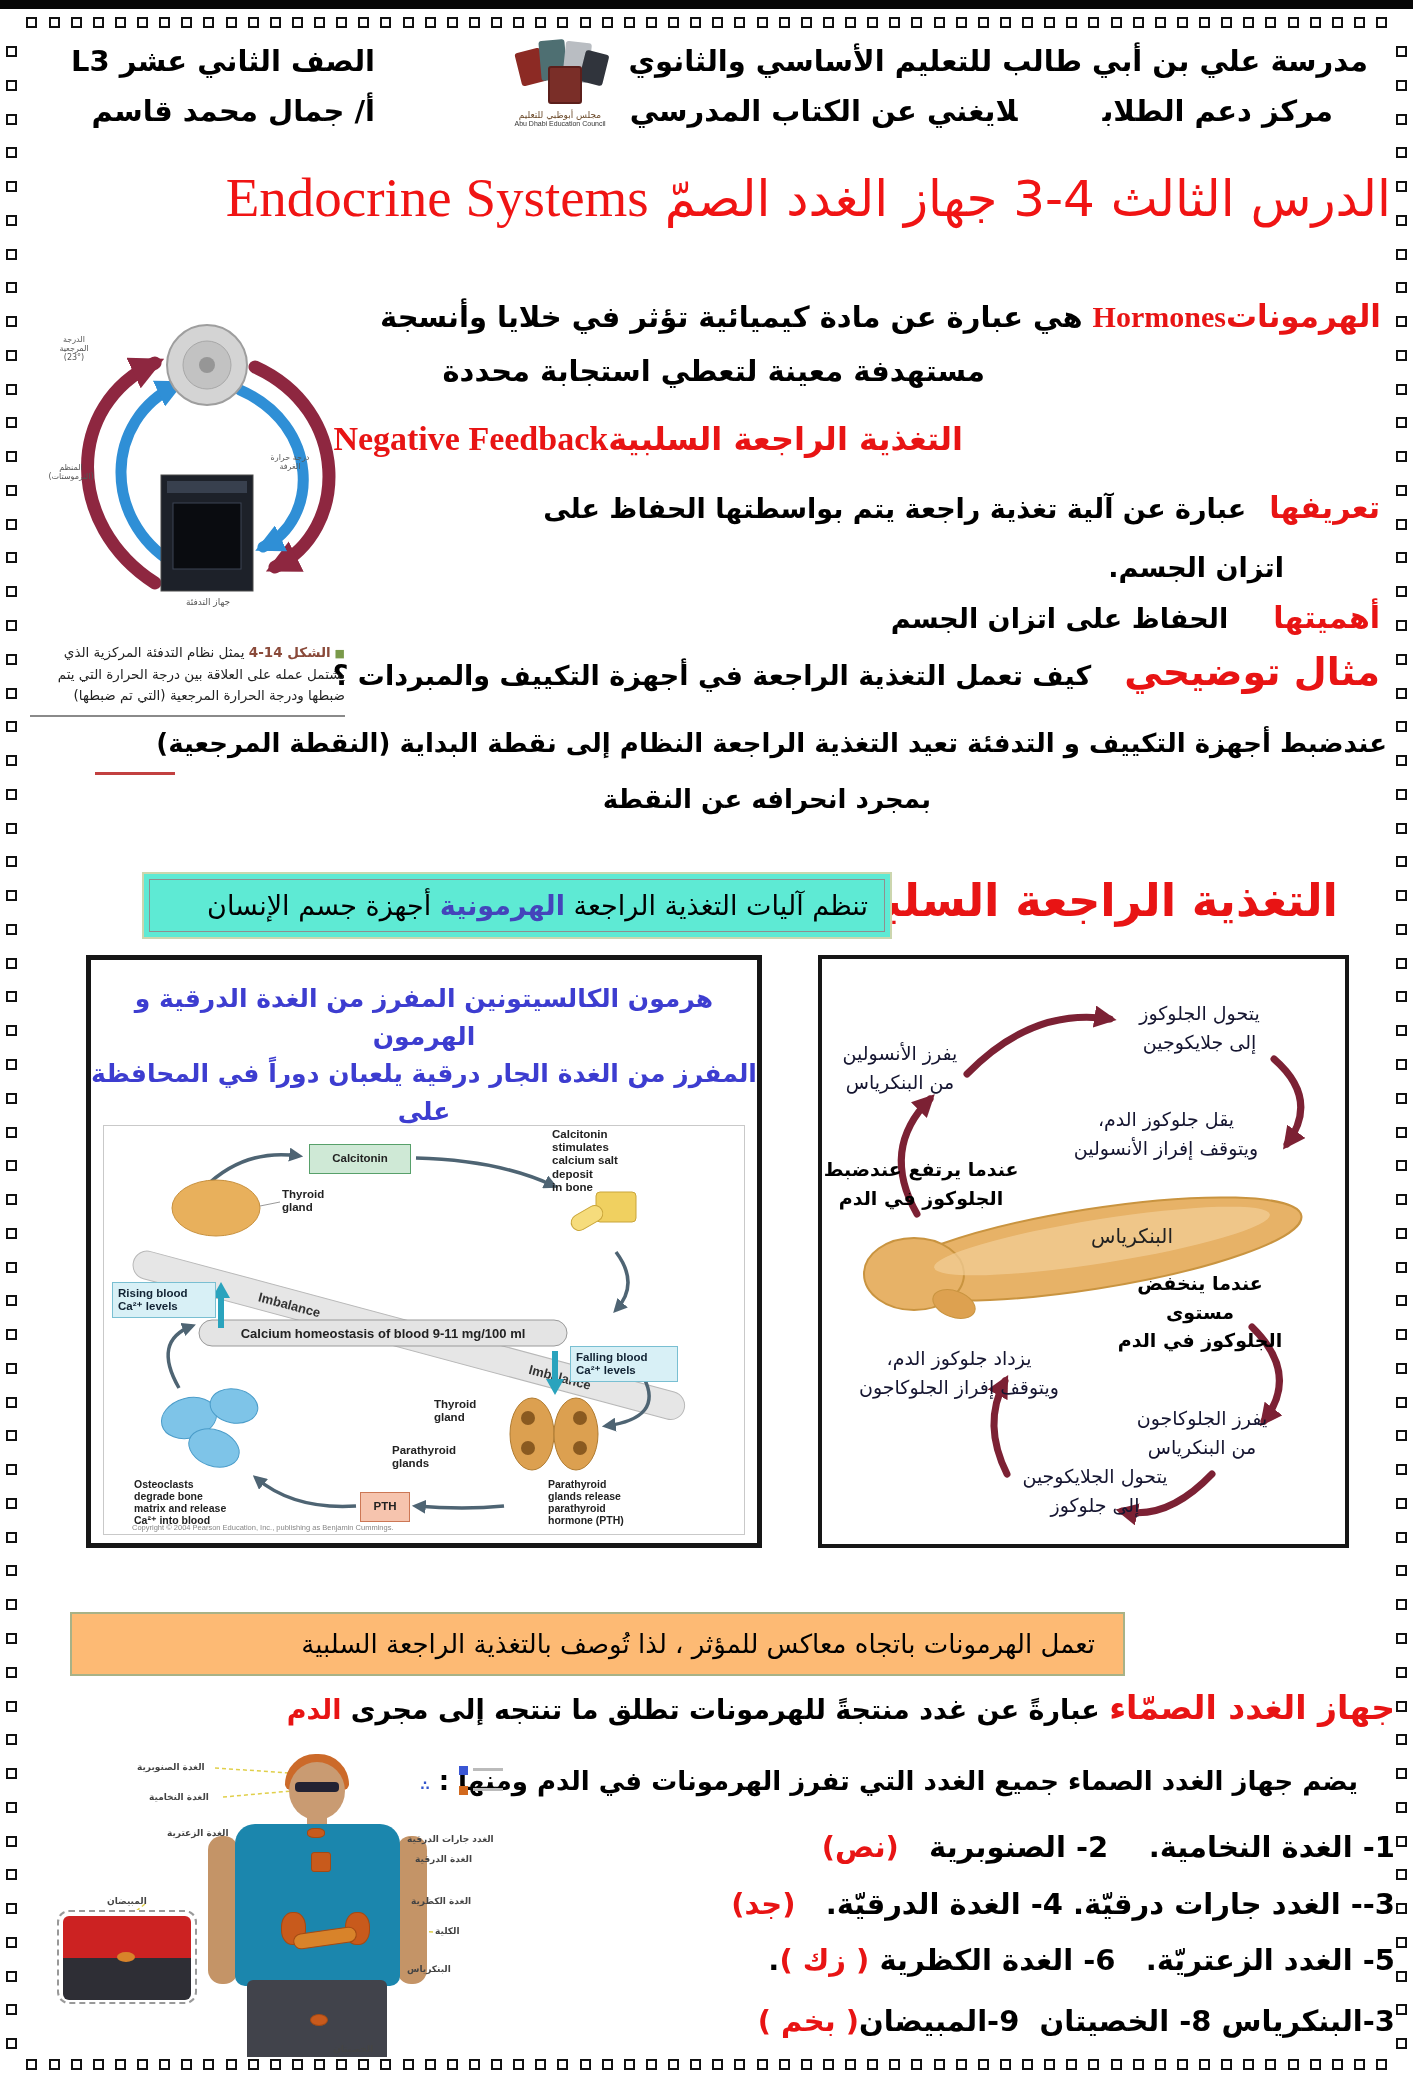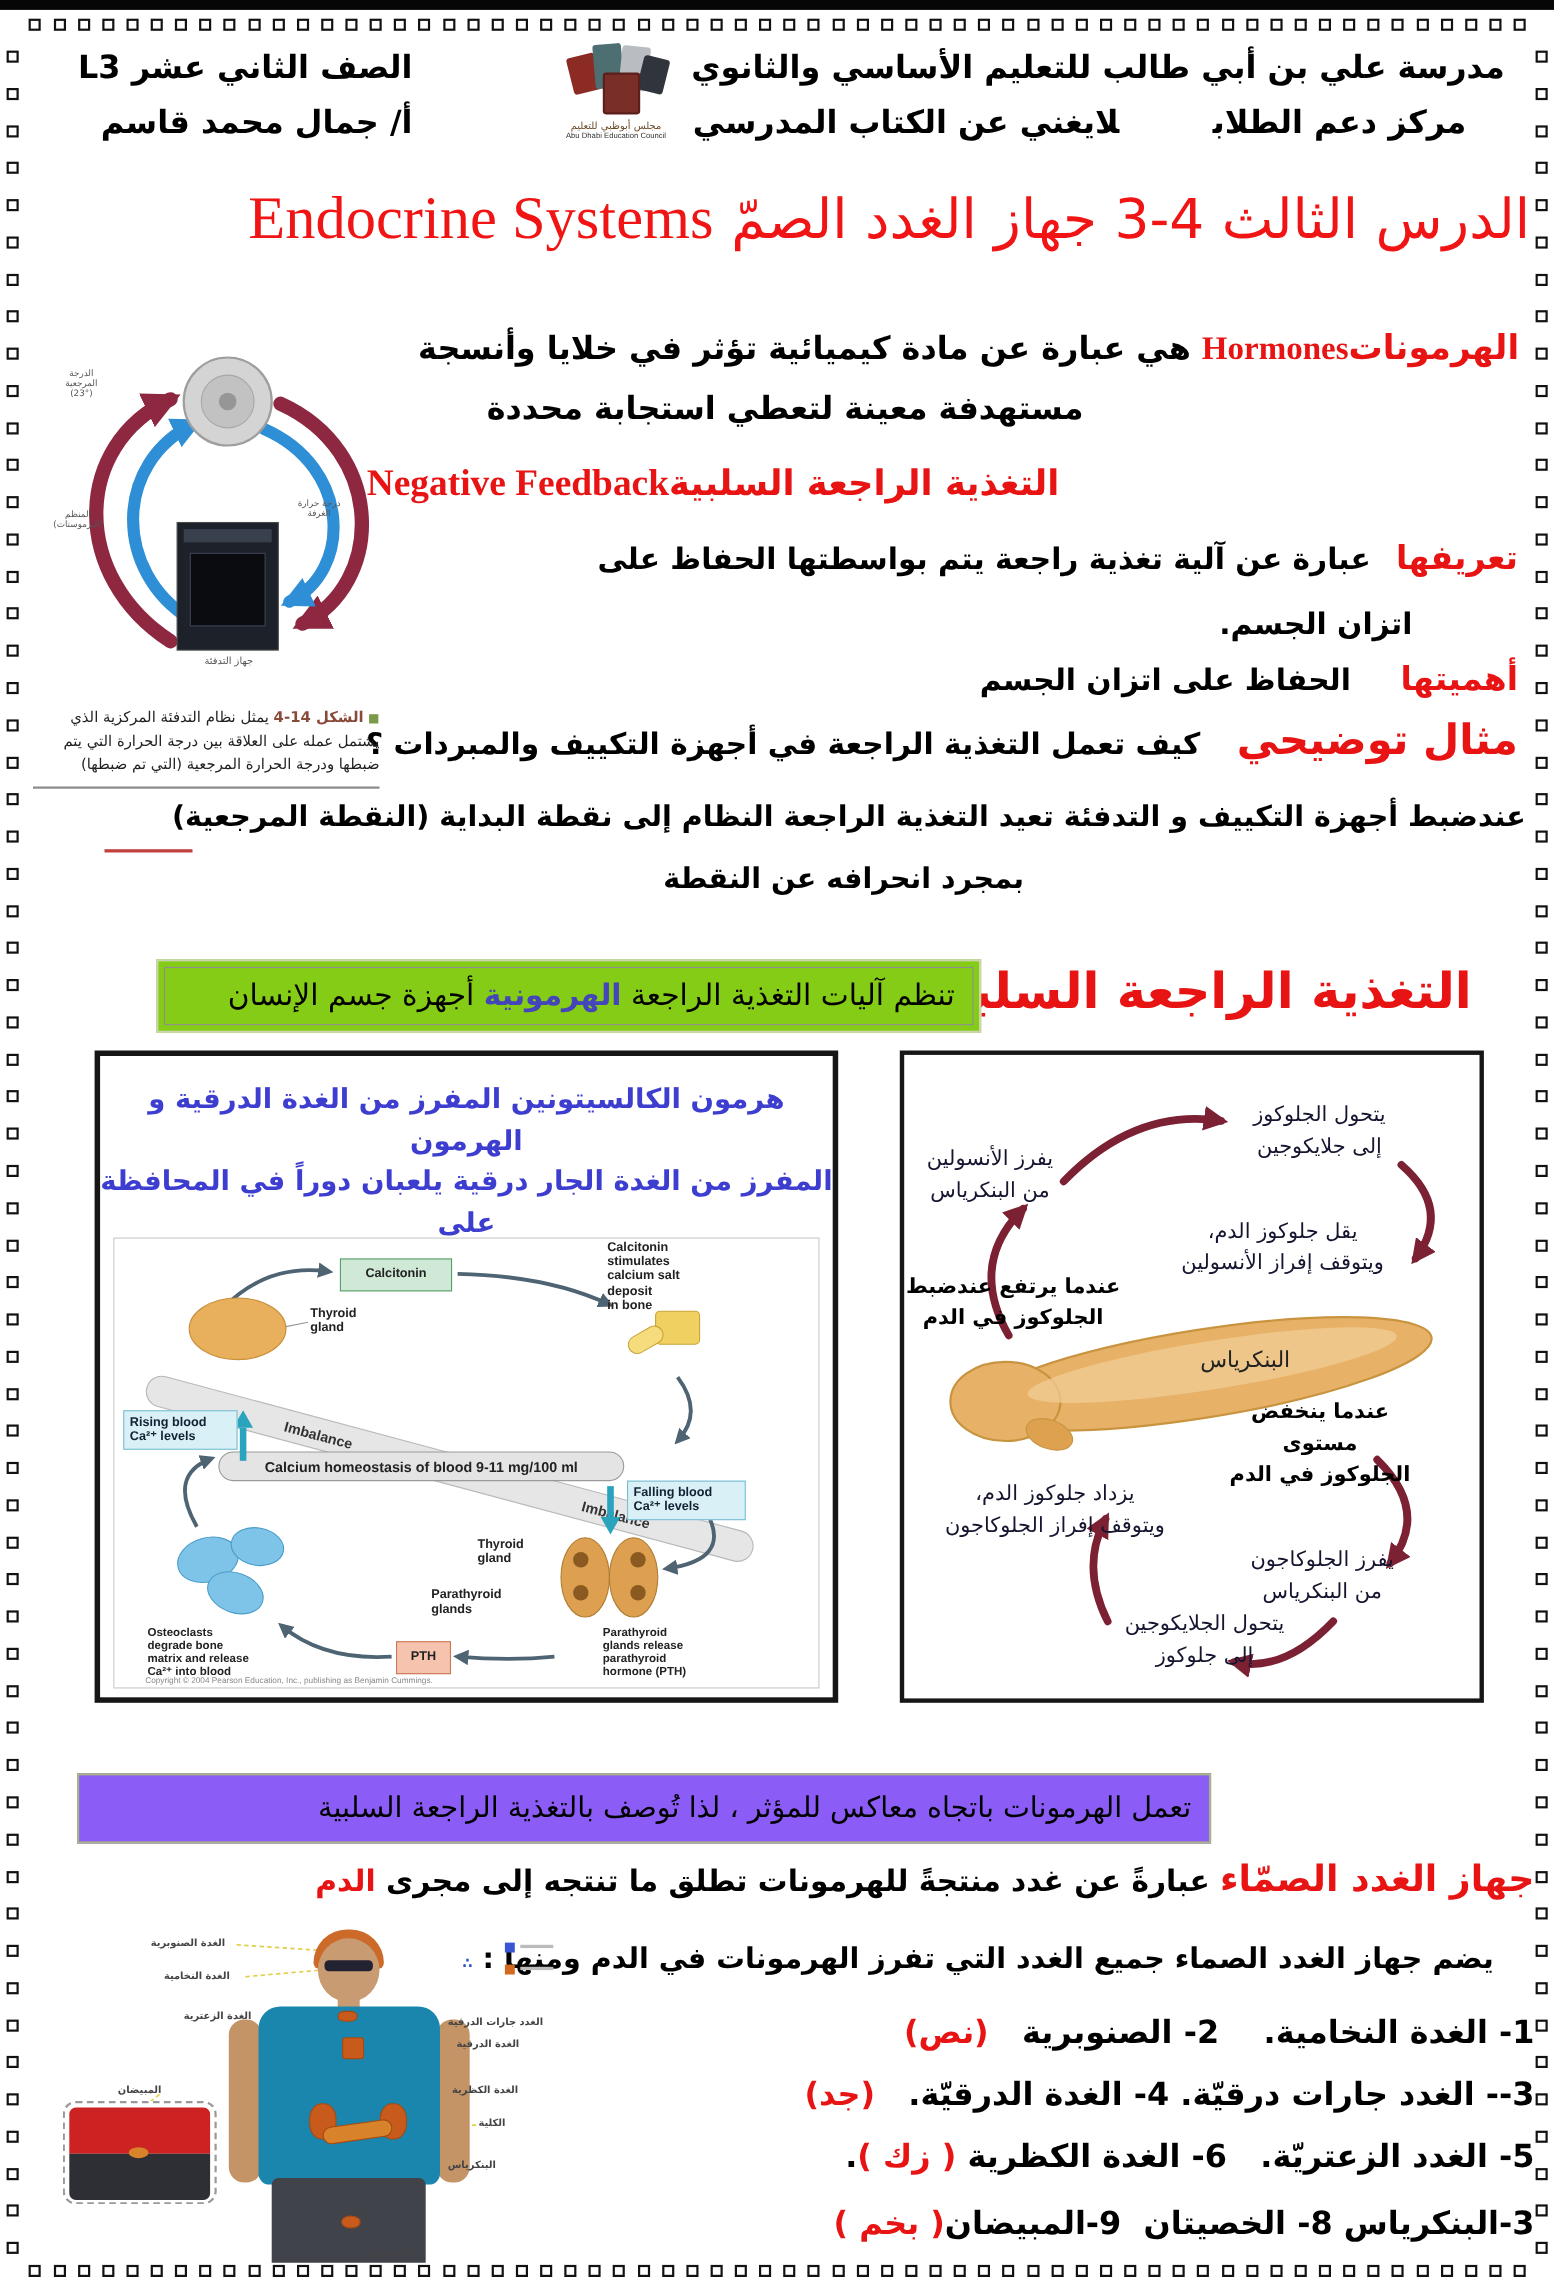--- a/index.html
+++ b/index.html
@@ -31,27 +31,27 @@
   
   .frame{position:absolute;background:#fff;border:5px solid #161616;}
   .panel{position:absolute;border:1px solid #c9c9c9;background:#fff;direction:ltr;}
   .elab{position:absolute;font-family:"Liberation Sans",sans-serif;font-weight:bold;
         font-size:11.5px;line-height:1.15;color:#222;white-space:pre-line;direction:ltr;text-align:left;}
   .bluebox{position:absolute;background:#d8f0f6;border:1.5px solid #79bfd2;font-family:"Liberation Sans",sans-serif;
         font-weight:bold;font-size:11.5px;line-height:1.15;color:#123;padding:4px 5px;white-space:pre-line;direction:ltr;}
   .glab{position:absolute;font-size:19px;line-height:1.5;color:#151530;text-align:center;white-space:pre-line;}
   .glab.bb{font-weight:bold;color:#000;}
   
-  .notebox{position:absolute;border:2px solid #ccd6ae;background:#84cc16;padding:5px;}
+  .notebox{position:absolute;border:2px solid #ccd6ae;background:#5eead4;padding:5px;}
   .notebox .inner{border:1.5px solid #8f8f8f;padding:10px 16px;font-size:27px;}
   .note-h{color:#4444bb;font-weight:bold;}
   .redbox{position:absolute;border:2.5px solid #e03030;color:#e81414;font-weight:bold;font-size:29px;
           display:flex;align-items:center;justify-content:center;}
   .greenbox{position:absolute;border:2px solid #a8b287;font-size:26px;display:flex;align-items:center;
-          padding:0 16px;background:#8b5cf6;}
+          padding:0 28px;background:#fdba74;}
   
   .cap{font-size:13.5px;line-height:1.6;color:#222;text-align:right;border-bottom:2px solid #8a8a8a;padding-bottom:8px;}
   .cap .sq{color:#7a9a4a;font-size:11px;margin-left:4px;}
   
   .bf div{position:absolute;box-sizing:border-box;}
   .bf .lbl{font-size:9px;font-weight:bold;color:#444;white-space:nowrap;}
   .organ{background:#c85a1c;border:1px solid #a34a14;}
 </style>
 </head>
 <body>

